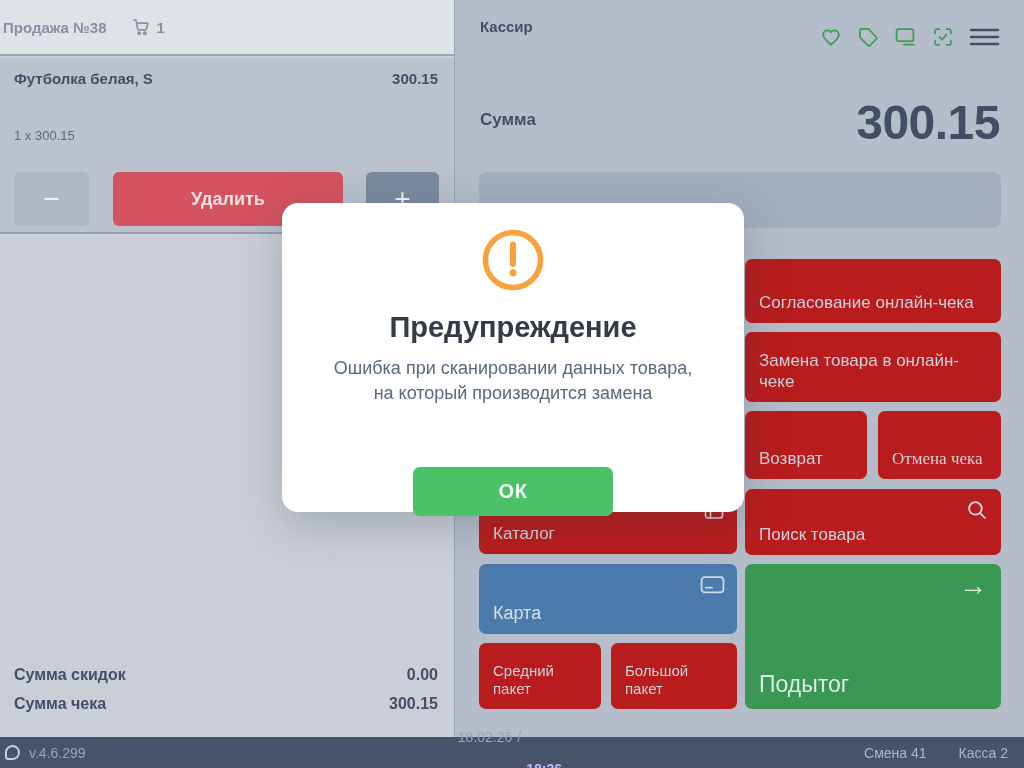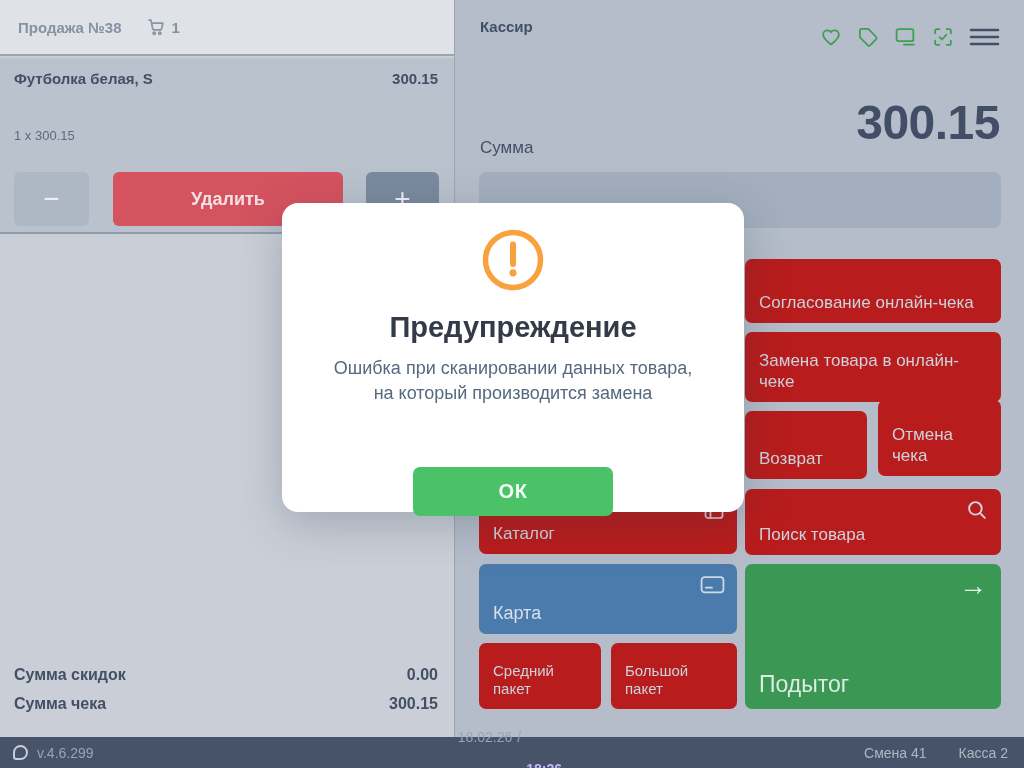--- a/index.html
+++ b/index.html
@@ -2,21 +2,21 @@
 <html><head>
 <meta charset="utf-8">
 <style>
   * { margin:0; padding:0; box-sizing:border-box; }
   html,body { width:1024px; height:768px; overflow:hidden; }
   body { font-family:"Liberation Sans","DejaVu Sans",sans-serif; background:#b4bdc9; }
   #app { position:relative; width:1024px; height:768px; }
 
   
   #left-panel { position:absolute; left:0; top:0; width:455px; height:737px; background:#cacfd7; border-right:1px solid #9aa4b1; }
-  .lp-header { position:absolute; left:0; top:0; width:100%; height:56px; background:#dfe2e7; border-bottom:2px solid #9aa5b2; display:flex; align-items:center; padding-left:18px; }
+  .lp-header { position:absolute; left:0; top:0; width:100%; height:56px; background:#dfe2e7; border-bottom:2px solid #9aa5b2; display:flex; align-items:center; padding-left:3px; }
   .lp-title { font-size:15px; font-weight:600; color:#8691a1; }
   .cart-wrap { display:flex; align-items:center; margin-left:24px; gap:6px; }
   .cart-count { font-size:15px; font-weight:600; color:#8691a1; }
   .lp-item-block { position:absolute; left:0; top:58px; width:100%; height:176px; background:#b9c2cd; border-bottom:2px solid #919dac; }
   .item-name { position:absolute; left:14px; top:12px; font-size:15px; font-weight:700; color:#424f66; }
   .item-price { position:absolute; right:16px; top:12px; font-size:15px; font-weight:700; color:#424f66; }
   .item-qty { position:absolute; left:14px; top:70px; font-size:13px; color:#5d6b7e; }
   .qty-btn { position:absolute; top:114px; height:54px; border:none; border-radius:6px; display:flex; align-items:center; justify-content:center; cursor:pointer; }
   #minus-btn { left:14px; width:75px; background:#aeb8c5; }
   #plus-btn { left:366px; width:73px; background:#7a8a9e; }
@@ -24,48 +24,48 @@
   #delete-btn { position:absolute; left:113px; top:114px; width:230px; height:54px; background:#d5525f; border:none; border-radius:6px; font-size:18px; font-weight:700; color:#f3e2e4; cursor:pointer; font-family:inherit; }
   .lp-total-row { position:absolute; left:14px; right:16px; display:flex; justify-content:space-between; font-size:16px; font-weight:700; color:#424f66; }
   #discount-row { top:666px; }
   #total-row { top:695px; }
 
   
   #right-panel { position:absolute; left:456px; top:0; width:568px; height:737px; background:#b4bdc9; }
   .cashier { position:absolute; left:24px; top:18px; font-size:15px; font-weight:600; color:#424f66; }
   .top-icons { position:absolute; top:26px; right:24px; display:flex; align-items:center; gap:15px; }
   .top-icons .icbtn { background:none; border:none; padding:0; cursor:pointer; display:flex; }
-  .sum-label { position:absolute; left:24px; top:138px; font-size:17px; font-weight:400; color:#424f66; }
+  .sum-label { position:absolute; left:24px; top:110px; font-size:17px; font-weight:700; color:#424f66; }
   .sum-value { position:absolute; right:24px; top:95px; font-size:48px; font-weight:800; color:#414e66; letter-spacing:-0.5px; }
   .barcode-input { position:absolute; left:23px; top:172px; width:522px; height:56px; background:#a3afbe; border:none; border-radius:8px; }
 
   .pos-btn { position:absolute; background:#b91c1c; border:none; border-radius:7px; color:#ccd3dc; font-size:17px; font-family:inherit; text-align:left; display:flex; align-items:flex-end; padding:10px 14px; cursor:pointer; line-height:1.25; }
   .corner-icon { position:absolute; top:10px; right:12px; }
   #btn-approve  { left:289px; top:259px; width:256px; height:64px; }
   #btn-replace  { left:289px; top:332px; width:256px; height:70px; }
   #btn-refund   { left:289px; top:411px; width:122px; height:68px; }
-  #btn-cancel   { left:422px; top:400px; width:123px; height:76px; }
+  #btn-cancel   { left:422px; top:411px; width:123px; height:68px;font-family:Liberation Serif, serif; }
   #btn-catalog  { left:23px;  top:489px; width:258px; height:65px; }
   #btn-search   { left:289px; top:489px; width:256px; height:66px; }
   #btn-card     { left:23px;  top:564px; width:258px; height:70px; background:#4b7bad; color:#d6e0ea; font-size:18px;align-items:flex-end; }
   #btn-medium   { left:23px;  top:643px; width:122px; height:66px; font-size:15px; }
   #btn-big      { left:155px; top:643px; width:126px; height:66px; font-size:15px; }
   #btn-subtotal { left:289px; top:564px; width:256px; height:145px; background:#3a9754; color:rgba(255,255,255,0.82); font-size:23px; }
   #btn-subtotal .arrow { position:absolute; top:4px; right:14px; font-size:28px; color:rgba(255,255,255,0.85); }
 
   
   #modal { position:absolute; left:282px; top:203px; width:462px; height:309px; background:#ffffff; border-radius:16px; box-shadow:0 12px 45px rgba(40,50,70,0.25); text-align:center; z-index:10; }
   .modal-icon { margin-top:24px; }
   .modal-title { margin-top:18px; font-size:29px; font-weight:700; color:#333a48; }
   .modal-msg { margin-top:12px; font-size:18px; color:#57697e; line-height:1.4; }
   #ok-btn { position:absolute; left:131px; top:240px; width:200px; height:49px; background:#4cc268; border:none; border-radius:7px; font-size:20px; font-weight:700; color:#f0fbf3; letter-spacing:0.5px; cursor:pointer; font-family:inherit;margin-top:24px; }
 
   
   #status-bar { position:absolute; left:0; top:737px; width:1024px; height:31px; background:#475369; display:flex; align-items:center; font-size:14px; color:#9aa4b4; }
-  .sb-left { display:flex; align-items:center; gap:9px; padding-left:13px; }
+  .sb-left { display:flex; align-items:center; gap:9px; padding-left:5px; }
   .logo { width:15px; height:15px; border:2.5px solid #c8cedb; border-radius:50% 50% 50% 22%; }
   .sb-center { position:absolute; left:50%; transform:translateX(-52%); display:flex; gap:5px; }
   .sb-time { color:#c4b5fd; font-weight:700;margin-top:32px; }
   .sb-right { margin-left:auto; display:flex; gap:32px; padding-right:16px; color:#aeb6c3; }
   svg { display:block; }
 </style>
 </head>
 <body>
 
 <div id="app">

